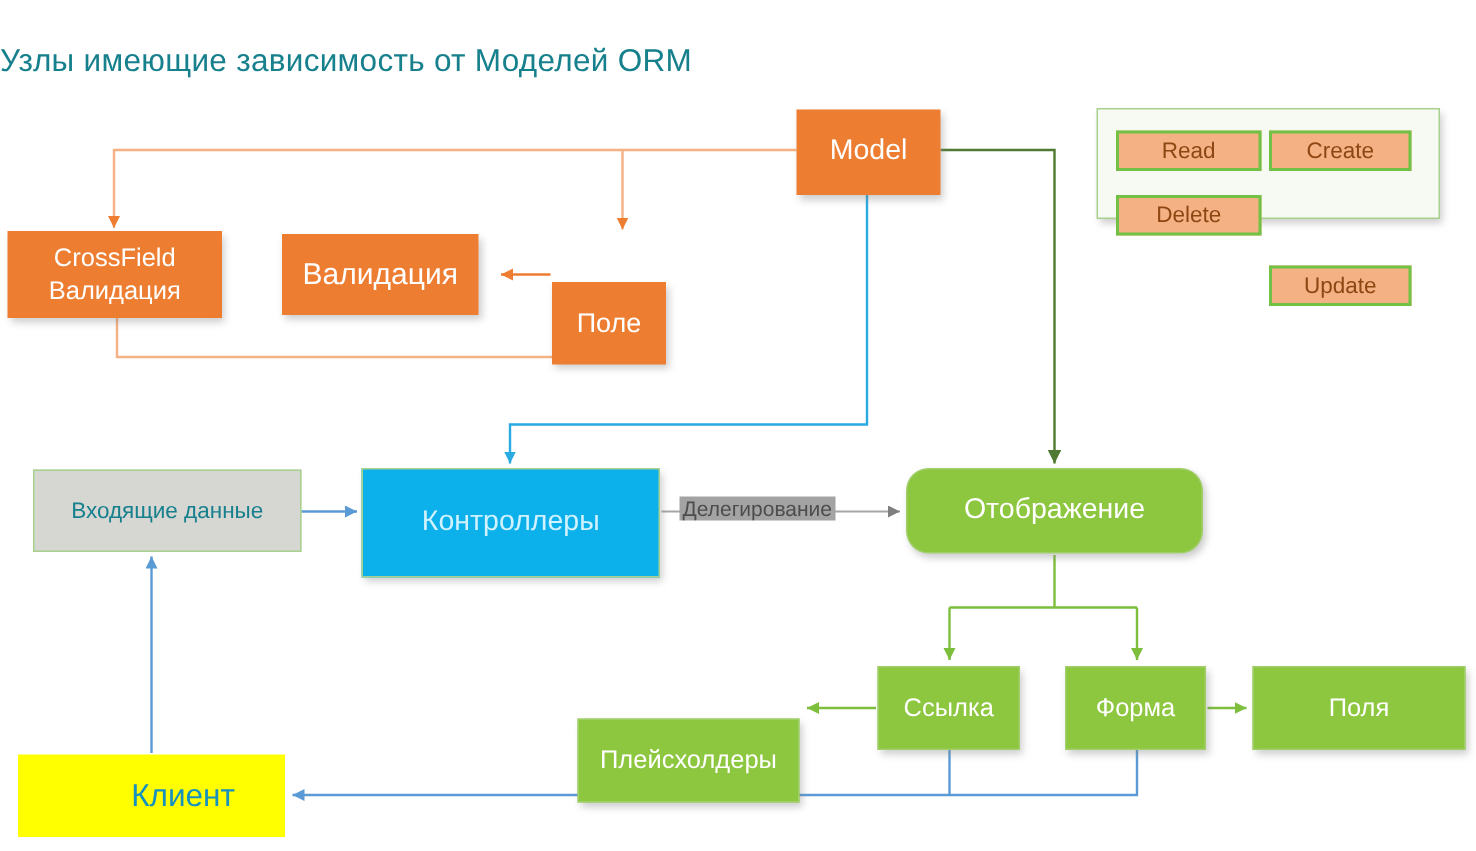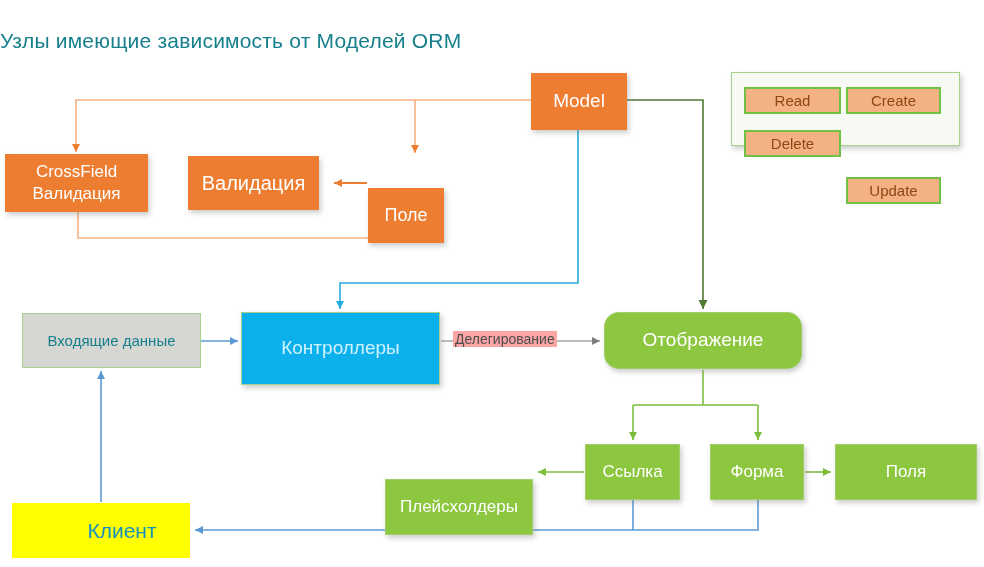--- a/index.html
+++ b/index.html
@@ -37,21 +37,21 @@
   .box-orange{background:var(--orange);color:#ffffff;}
   .box-green{background:var(--green);color:#ffffff;border:1px solid rgba(162,206,110,0.9);}
   .box-cyan{background:var(--cyan);color:var(--cyan-text);border:1px solid var(--green-border-light);}
   .box-gray{background:var(--gray-box);color:var(--teal);border:1px solid var(--green-border-light);}
   .box-yellow{background:var(--yellow);color:var(--teal-blue);padding-left:42px;}
   .legend{position:absolute;left:731px;top:72px;width:229px;height:74px;
           background:var(--legend-bg);border:1.5px solid var(--green-border-light);z-index:2;}
   .legend .chip{position:absolute;display:flex;align-items:center;justify-content:center;
           background:var(--orange-light);border:2px solid var(--green-border);
           color:var(--orange-text-dark);font-size:15px;}
-  .edge-label{position:absolute;left:453px;top:331px;background:#fca5a5;color:var(--gray-text);
+  .edge-label{position:absolute;left:453px;top:331px;background:#a3a3a3;color:var(--gray-text);
           font-size:14px;z-index:3;padding:0 2px;}
 </style>
 </head>
 <body>
 
 <div class="canvas">
 
   <div class="title">Узлы имеющие зависимость от Моделей ORM</div>
 
   <svg class="wires" viewBox="0 0 984 567">

